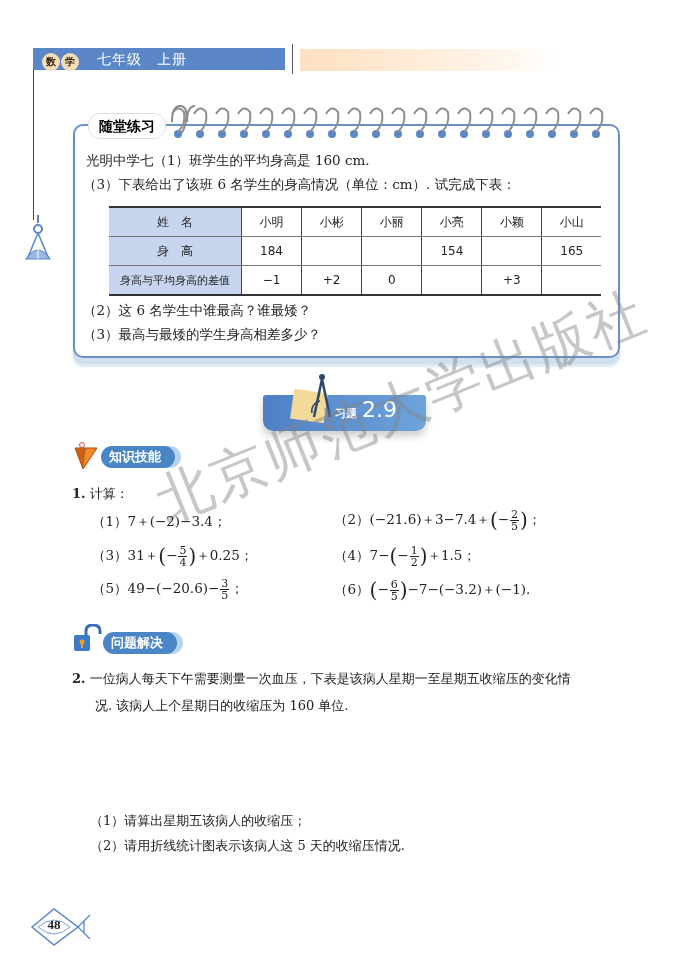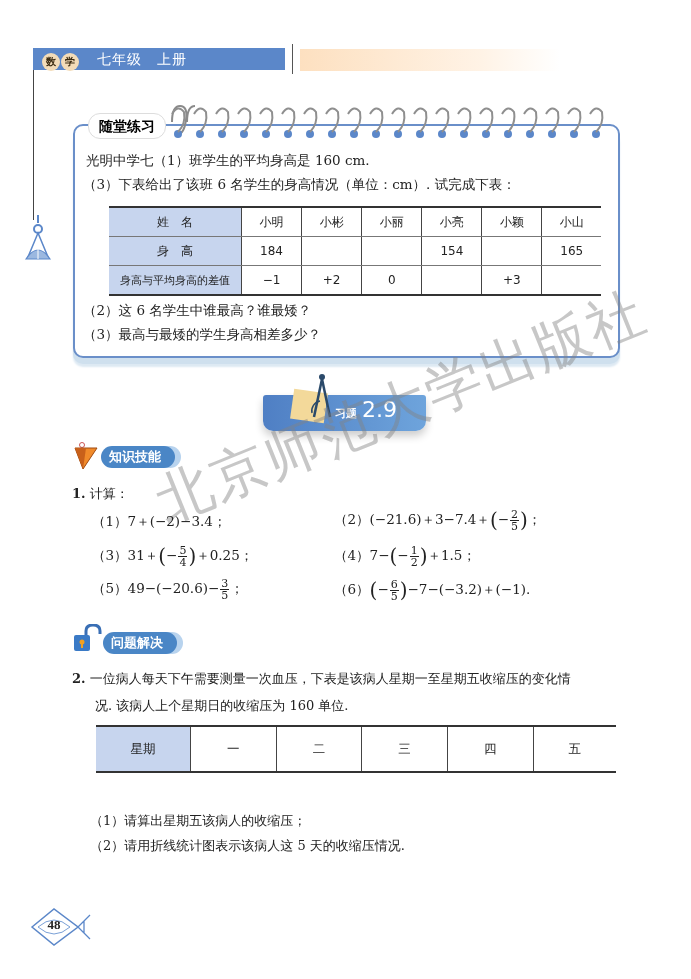--- a/index.html
+++ b/index.html
@@ -223,28 +223,20 @@
 <div class="abs pill" style="left:103px;top:632px;">问题解决</div>
 
 <div class="abs q" style="left:72px;top:669px;">
   <b>2.</b>
   <span>一位病人每天下午需要测量一次血压，下表是该病人星期一至星期五收缩压的变化情</span>
 </div>
 <div class="abs q" style="left:95px;top:696px;">况. 该病人上个星期日的收缩压为 160 单位.</div>
 
 <table class="abs bp" style="left:96px;top:725px;width:520px;">
   <tbody>
-      <tr>
-    <td class="hd" style="width:92px;">星期</td>
-    <td>一</td>
-    <td>二</td>
-    <td>三</td>
-    <td>四</td>
-    <td>五</td>
-  </tr>
 </tbody>
   </table>
 
 <div class="abs q" style="left:90px;top:811px;">（1）请算出星期五该病人的收缩压；</div>
 <div class="abs q" style="left:90px;top:836px;">（2）请用折线统计图表示该病人这 5 天的收缩压情况.</div>
 
 <svg class="abs fish" viewBox="0 0 62 44">
   <path d="M2 22 L24 4 L48 22 L24 40 Z" fill="none" stroke="#5b87c9" stroke-width="1.5"></path>
   <path d="M8 22 Q24 8 40 22 Q24 36 8 22 Z" fill="#fff" stroke="#7aa0d6" stroke-width="1"></path>
   <path d="M48 22 L60 10 M48 22 L60 34 M54 16 L54 28" stroke="#5b87c9" stroke-width="1.3" fill="none"></path>

